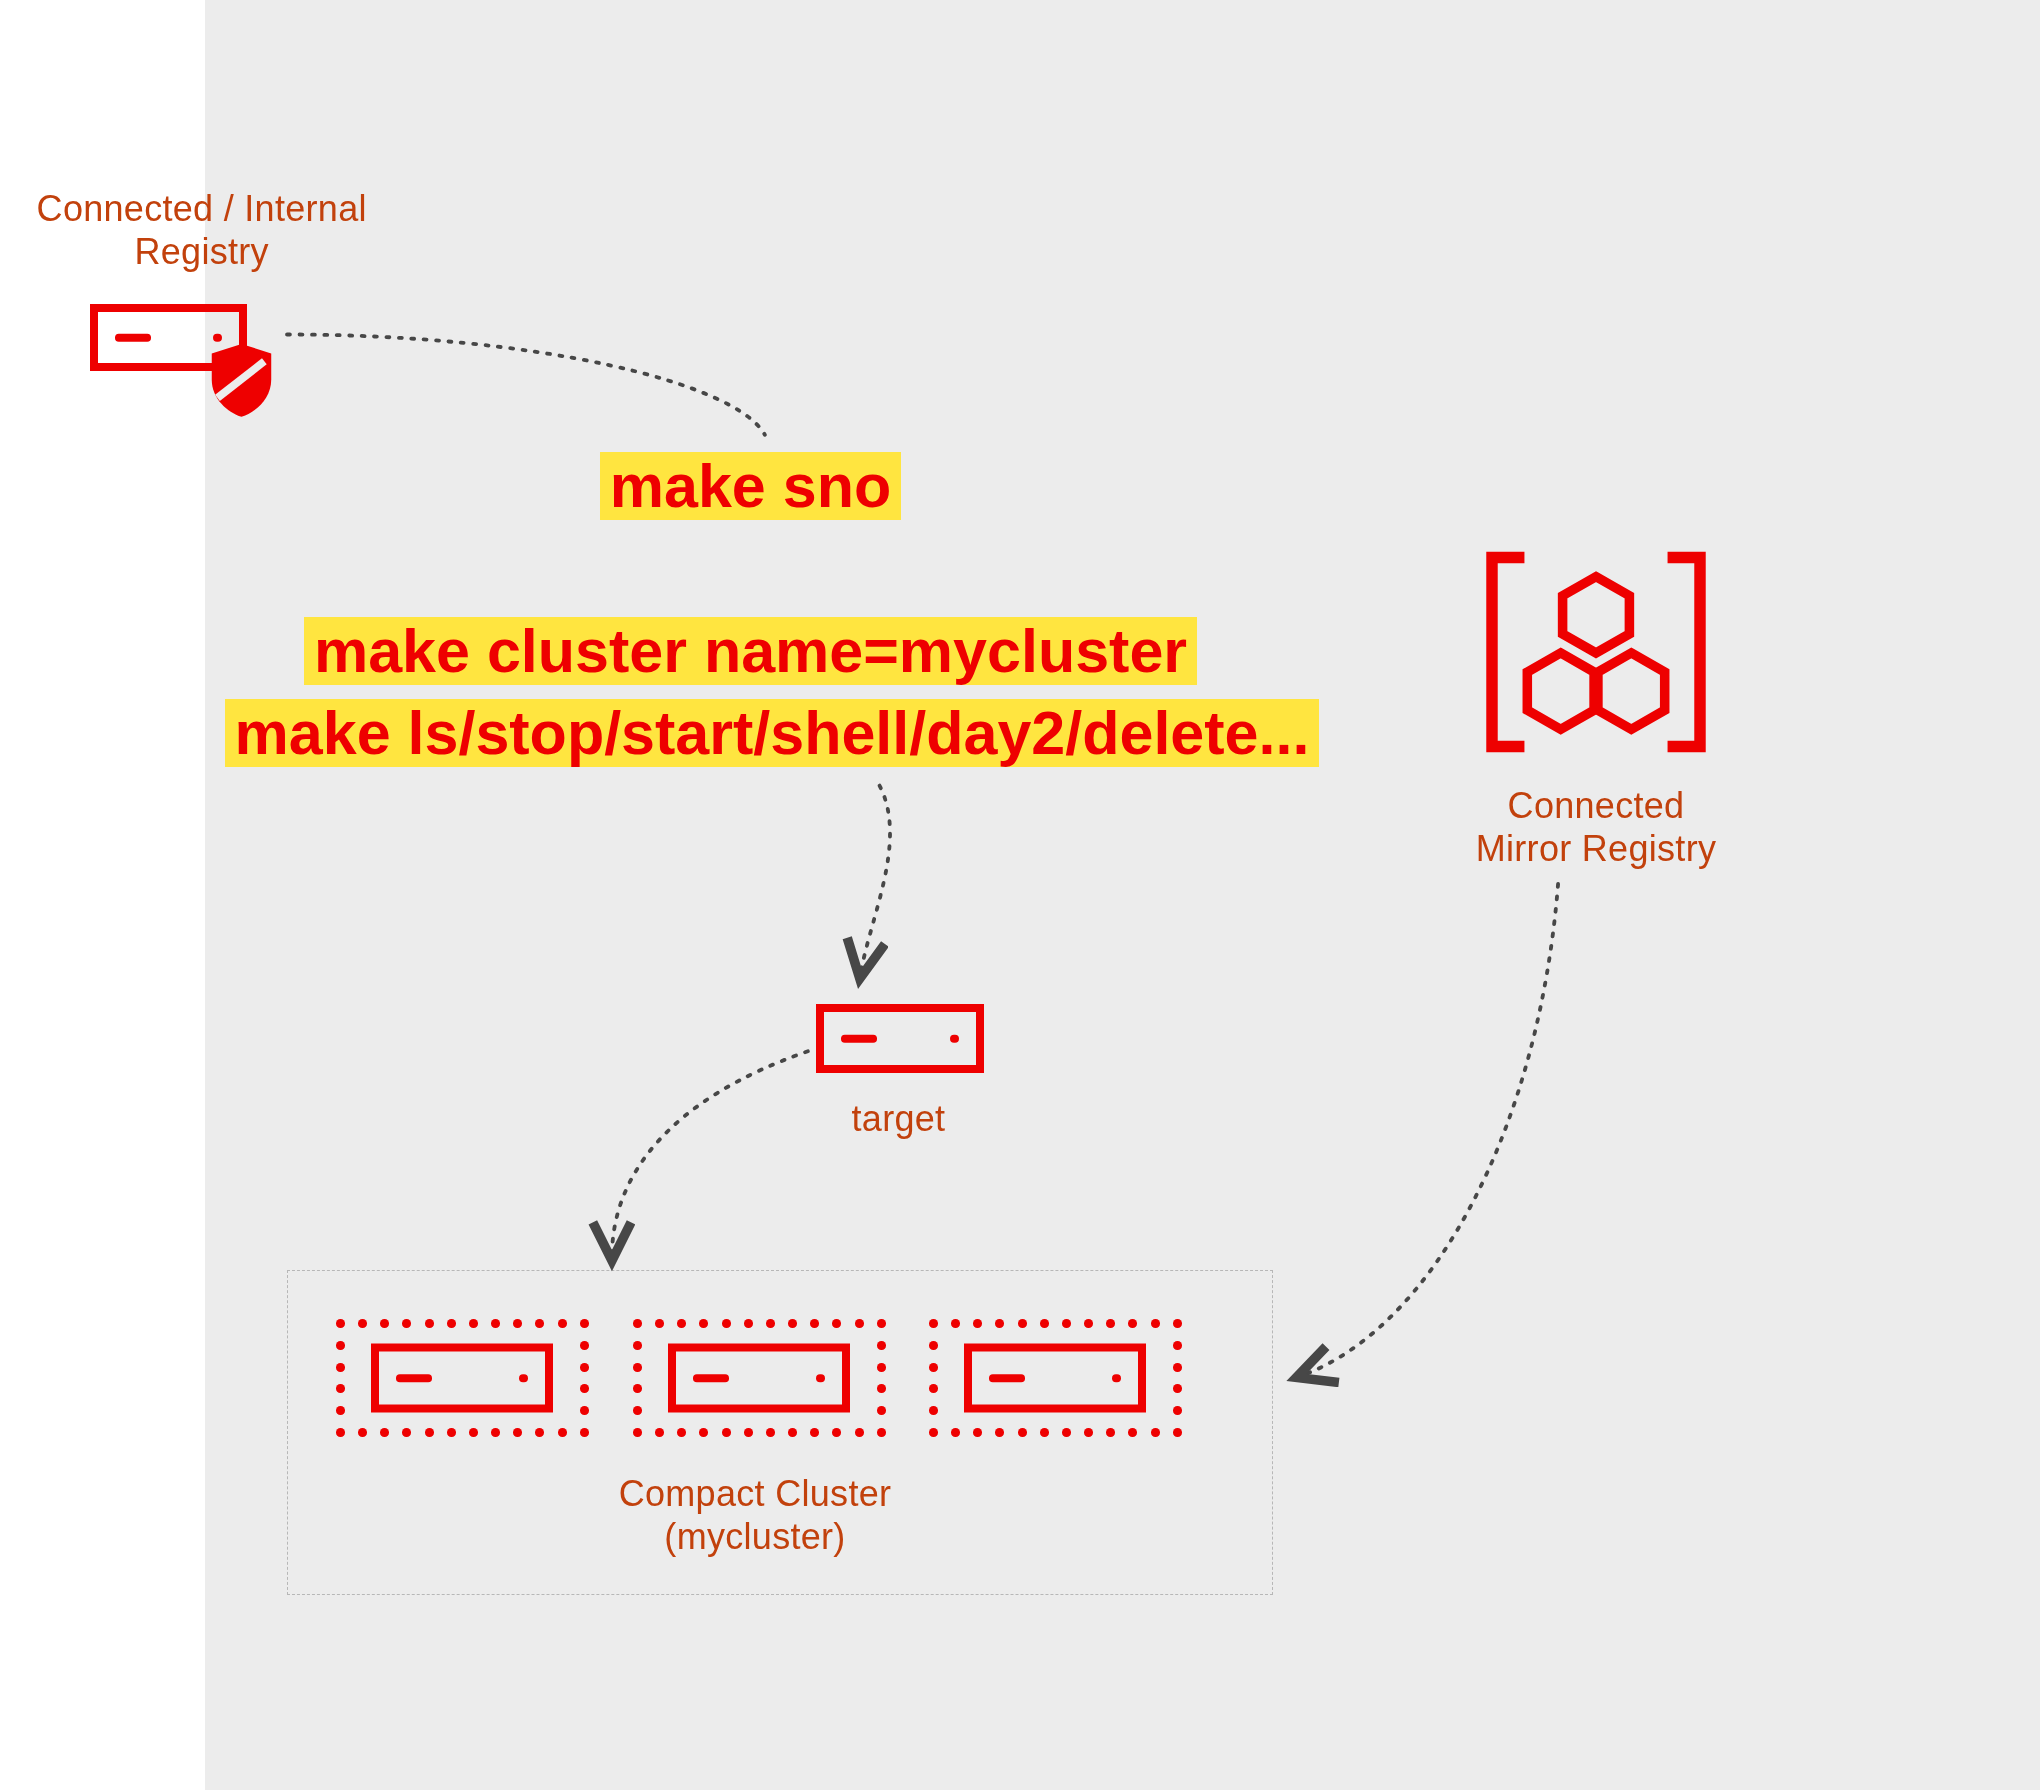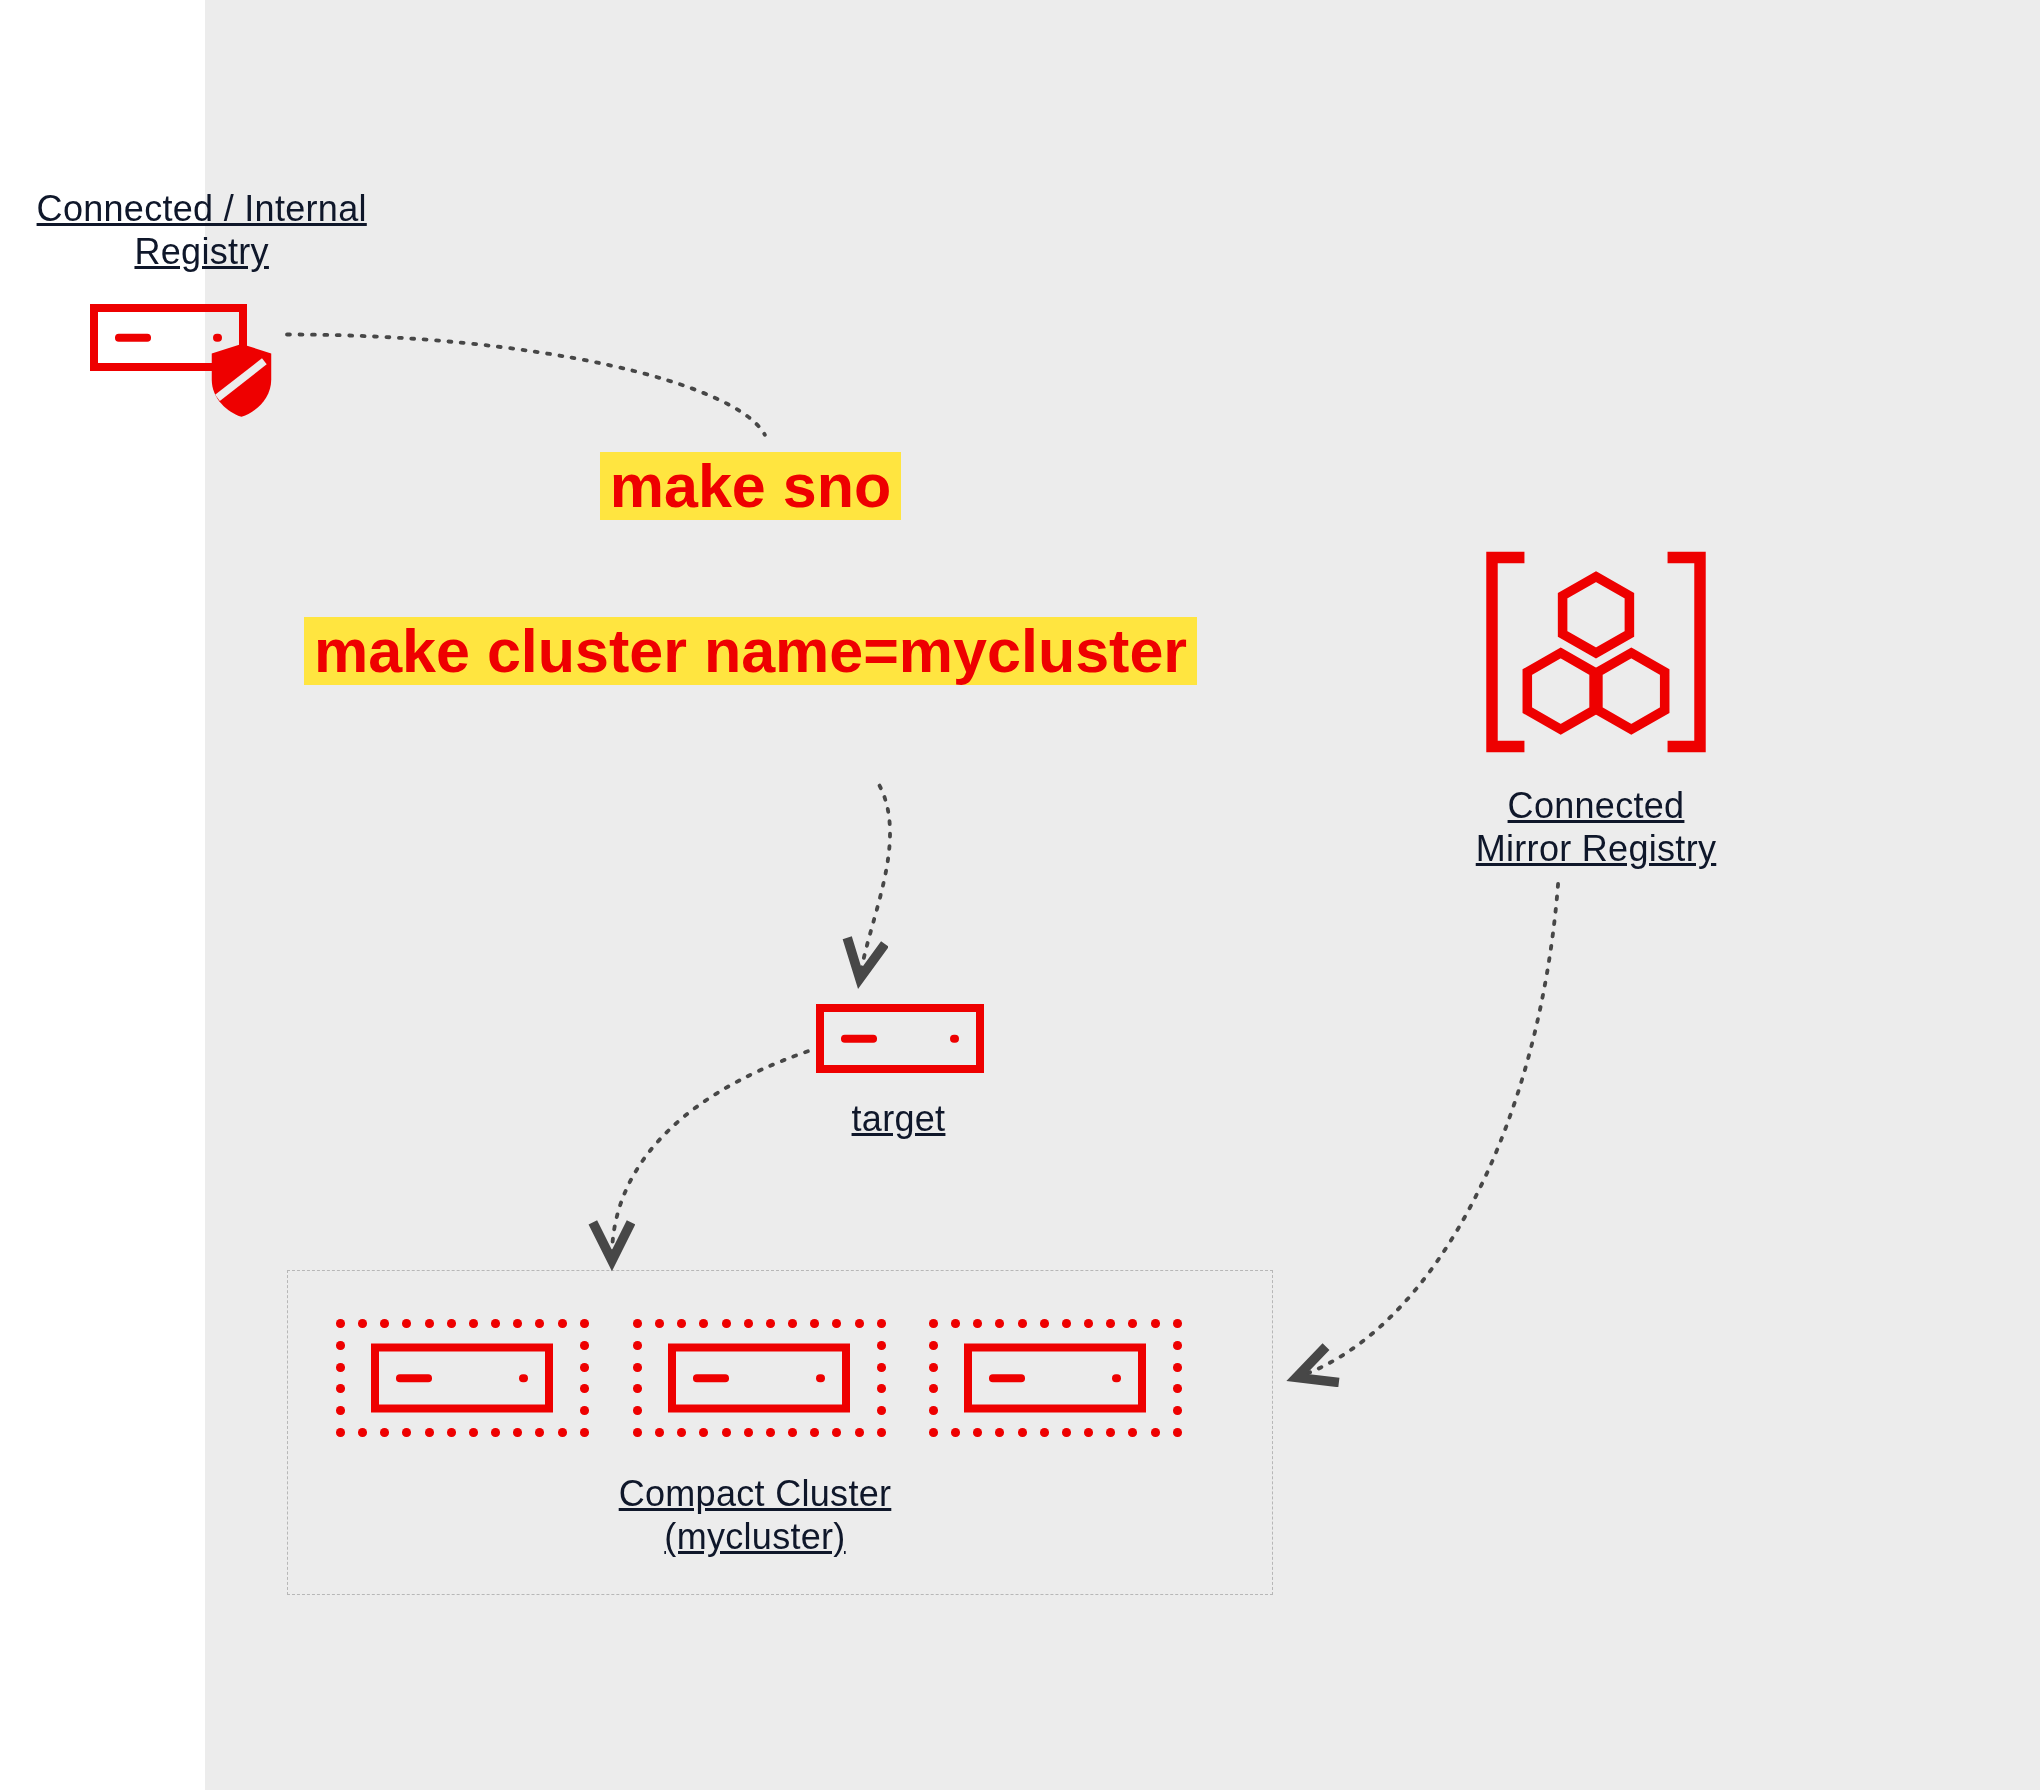--- a/index.html
+++ b/index.html
@@ -13,25 +13,24 @@
     position:absolute;left:205px;top:0;
     width:1836px;height:1790px;
     background:#ececec;
   }
   .left-gutter{
     position:absolute;left:0;top:0;width:205px;height:1790px;background:#fff;
   }
   
   .label{
     font-size:36px;
-    color:#0f172a;
+    color:#c2410c;
     text-align:center;
     line-height:1.2;
     letter-spacing:0.3px;
-    text-decoration:underline;
   }
   
   .cmds{
     position:absolute;
     text-align:center;
     font-weight:800;
     color:#e00;
     line-height:1.35;
     font-size:61px;
     white-space:nowrap;
@@ -107,20 +106,21 @@
   <svg viewBox="0 0 74 82">
     <path d="M37 3 L68 13 V40 C68 60 52 74 37 79 C22 74 6 60 6 40 V13 Z" fill="#e00"></path>
     <rect x="6" y="36" width="62" height="8" fill="#ececec" transform="rotate(-38 37 41)"></rect>
   </svg>
 </div>
 
 <div class="cmds" style="left:225px;top:445px;width:1051px;">
   <span>make sno</span><br>
   <br>
   <span>make cluster name=mycluster</span><br>
+  <span>make ls/stop/start/shell/day2/delete...</span>
 </div>
 
 <div class="registry" style="left:1482px;top:548px;">
   <svg viewBox="0 0 238 218">
 
     <path d="M38 10 H10 V208 H38" fill="none" stroke="#e00" stroke-width="12" stroke-linecap="square"></path>
     <path d="M200 10 H228 V208 H200" fill="none" stroke="#e00" stroke-width="12" stroke-linecap="square"></path>
 
     <g fill="none" stroke="#e00" stroke-width="10">
       <path d="M119 30 L154 50 V90 L119 110 L84 90 V50 Z"></path>

